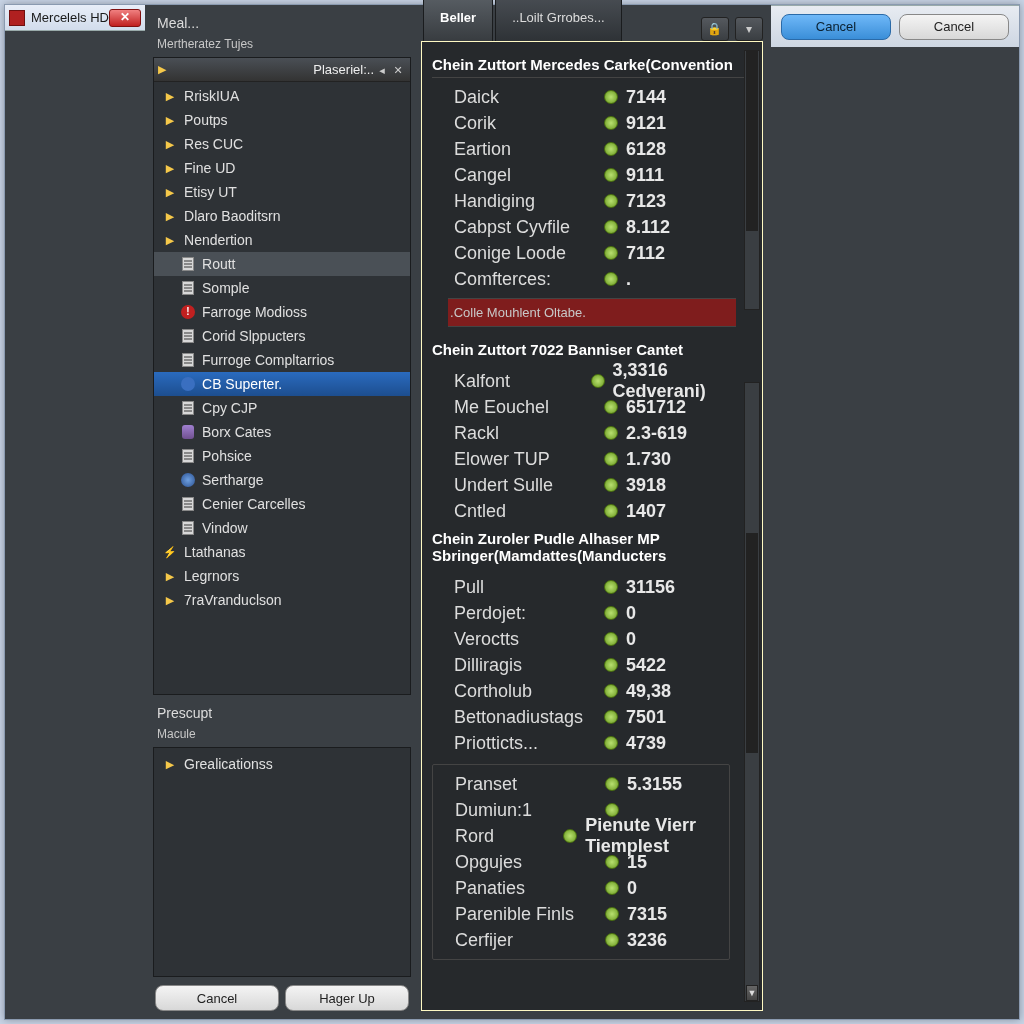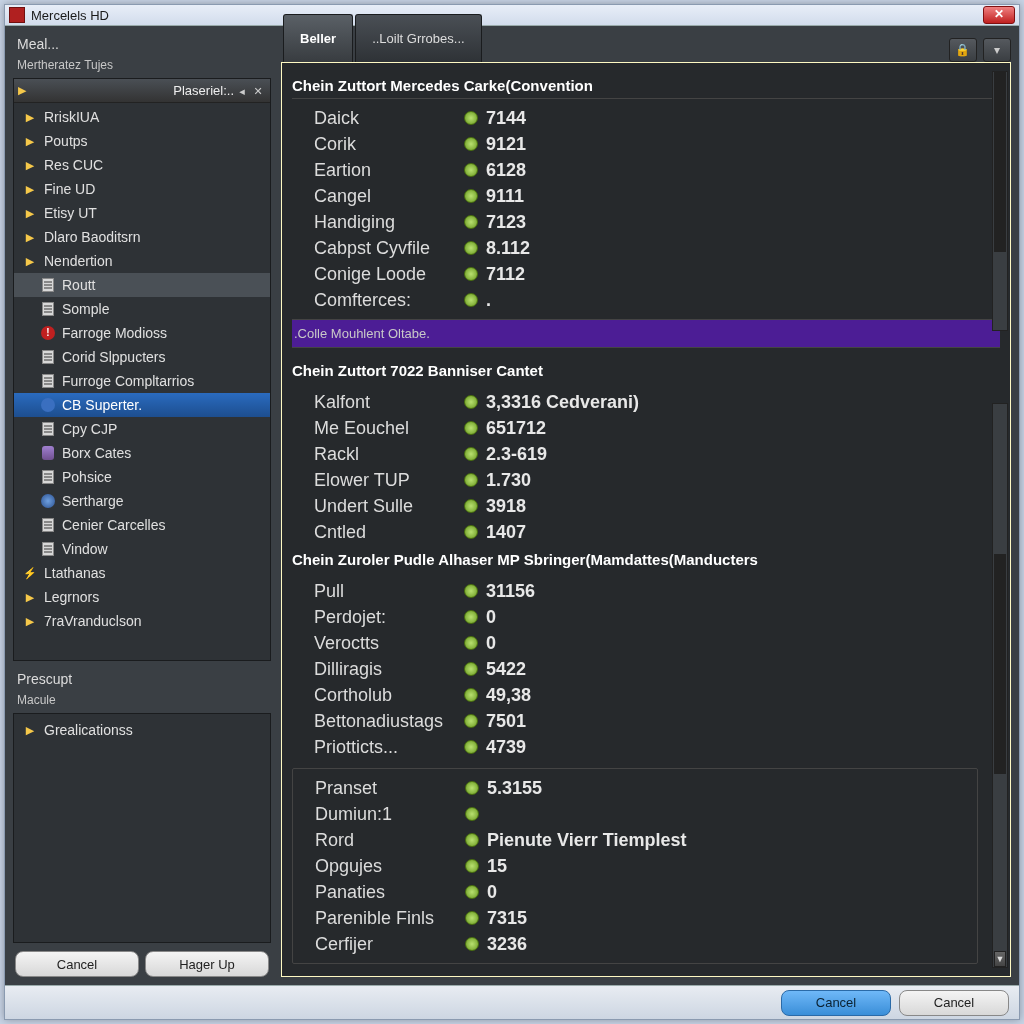--- a/index.html
+++ b/index.html
@@ -1,19 +1,19 @@
 <!DOCTYPE html>
 <html><head>
 <meta charset="utf-8">
 <style>
   * { box-sizing: border-box; margin: 0; padding: 0; font-family: "Segoe UI", Tahoma, sans-serif; }
   body { background: #c8d4e6; width: 1024px; height: 1024px; overflow: hidden; }
 
   
-  .window { width: 1016px; height: 1016px; margin: 4px; background: #3a3f44; border: 1px solid #8a9ab0; box-shadow: 0 0 8px rgba(0,0,0,.3); display: flex; flex-direction: column; }
+  .window { width: 1016px; height: 1016px; margin: 4px; background: #3a3f44; border: 1px solid #8a9ab0; box-shadow: 0 0 8px rgba(0,0,0,.3); display: flex; flex-direction: row; }
   .titlebar { height: 26px; background: linear-gradient(#e8eef8,#d2dcec); display: flex; align-items: center; padding: 0 4px; border-bottom: 1px solid #9aa; }
   .titlebar .appicon { width: 16px; height: 16px; background: #b02020; border: 1px solid #701010; margin-right: 6px; }
   .titlebar .title { font-size: 13px; color: #1a1a1a; flex: 1; }
   .titlebar .closebtn { width: 32px; height: 18px; background: linear-gradient(#f08080,#c02020); border: 1px solid #801010; border-radius: 3px; color: #fff; font-weight: bold; font-size: 12px; text-align: center; line-height: 15px; cursor: pointer; }
 
   
   .body { flex: 1; display: flex; flex-direction: column; background: #3a3f44; padding: 8px; gap: 6px; }
   .upper { flex: 1; display: flex; gap: 10px; min-height: 0; }
   .left-col { width: 258px; display: flex; flex-direction: column; gap: 4px; min-height: 0; }
 
@@ -59,21 +59,21 @@
   .tab-spacer { flex: 1; }
   .tab-iconbtn { width: 28px; height: 24px; background: linear-gradient(#55595e,#3a3e42); border:1px solid #222; border-radius:3px; margin-left:4px; cursor:pointer; display:flex; align-items:center; justify-content:center; color:#ccc; font-size:12px; }
 
   .tab-content { flex: 1; background: #26292c; border: 1px solid #fef9c3; display: flex; flex-direction: column; min-height: 0; }
   .scroll-area { flex: 1; overflow-y: auto; padding: 8px 10px 8px 10px; position: relative; }
   .fake-scrollbar { position:absolute; right:2px; top:8px; bottom:8px; width:16px; background:#3a3e42; border:1px solid #222; }
   .fake-thumb { position:absolute; left:1px; right:1px; background:#222; }
   .fake-arrow { position:absolute; left:1px; right:1px; height:16px; background:linear-gradient(#666,#444); border:1px solid #222; color:#ddd; font-size:9px; text-align:center; line-height:14px; }
 
   .section-head { color: #fff; font-weight: 700; font-size: 15px; padding: 6px 0 4px; border-bottom: 1px solid #444; margin-bottom: 6px; }
-  .sub-divider { color:#c8c8c8; font-size:13px; padding:6px 2px; border-top:1px solid #444; border-bottom:1px solid #444; margin:6px 0 8px; background:#4c1d95; }
+  .sub-divider { color:#c8c8c8; font-size:13px; padding:6px 2px; border-top:1px solid #444; border-bottom:1px solid #444; margin:6px 16px 8px; background:#7f1d1d; }
   .props { padding-left: 22px; }
   .prop-row { display: flex; align-items: center; height: 26px; color: #dcdcdc; font-size: 18px; }
   .prop-row .pname { width: 150px; }
   .prop-row .pcheck { width: 14px; height: 14px; border-radius: 50%; background: radial-gradient(#b8e070,#6a9a20); border:1px solid #4a7010; margin-right: 8px; flex-shrink:0; }
   .prop-row .pval { color: #e8e8e8; font-weight: bold; }
   .group4 { border:1px solid #444; border-radius:2px; padding:6px 0 6px 22px; margin:8px 22px 4px 0; }
 
   
   .dialog-btns { height: 42px; background: linear-gradient(#e8ecf2,#cdd6e2); display: flex; align-items: center; justify-content: flex-end; padding: 0 10px; gap: 8px; border-top:1px solid #9aa; }
   .dialog-btns .btn { flex:0 0 110px; }

